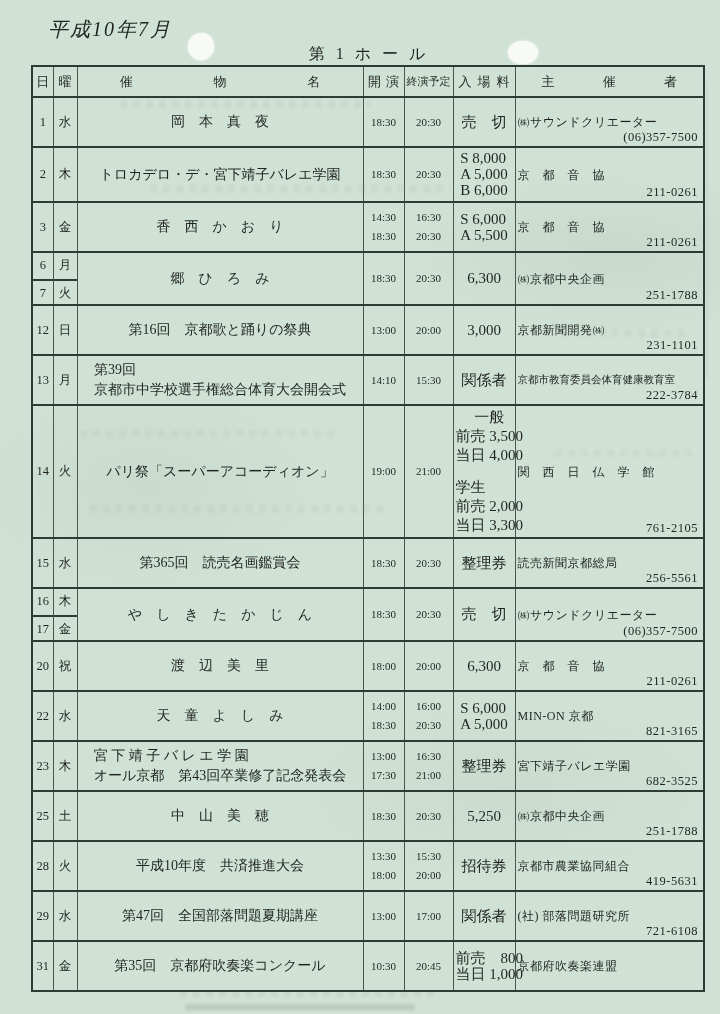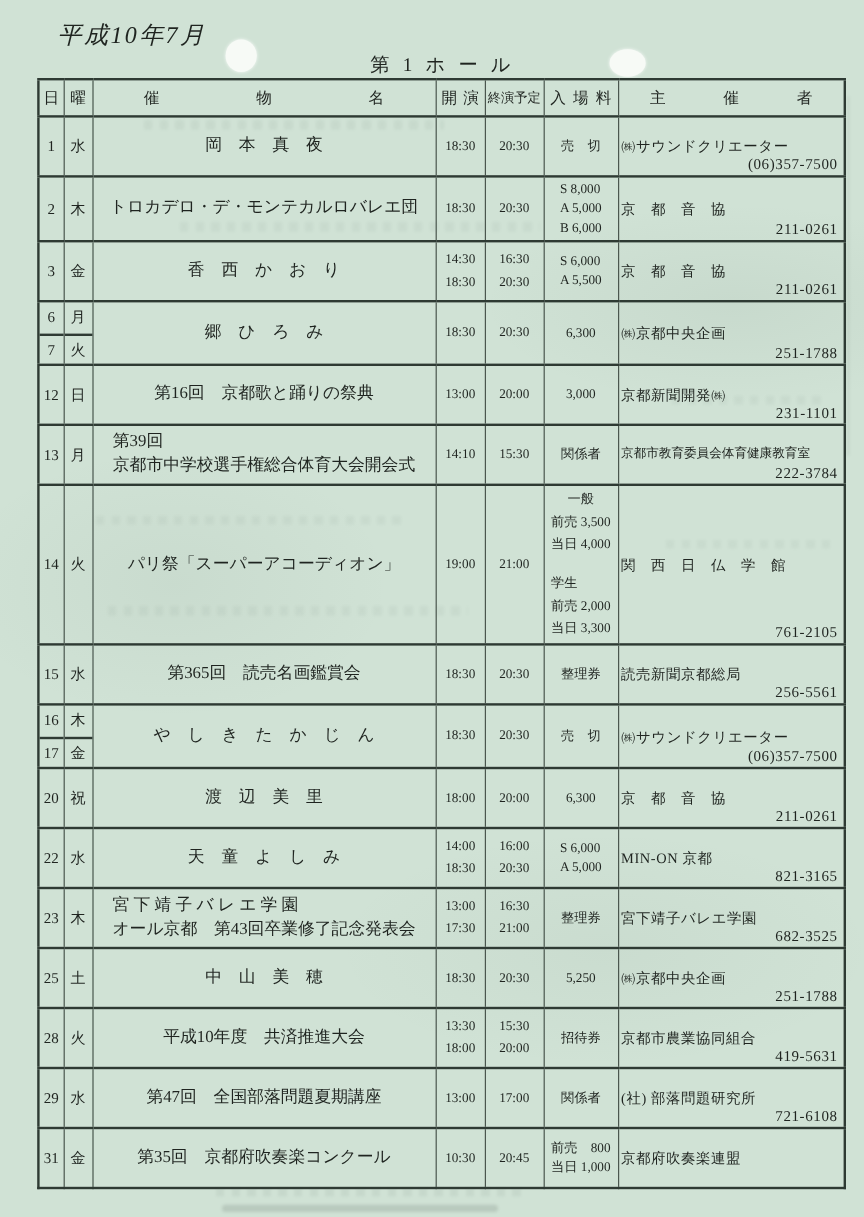--- a/index.html
+++ b/index.html
@@ -77,21 +77,21 @@
   td.splitcell .half.top{top:0;}
   td.splitcell .half.bot{top:50%;border-top:2px solid var(--lineH);}
 
   .c-event{text-align:center;font-size:14px;}
   .c-event .inner{display:inline-block;text-align:left;}
   .c-event .inner div{line-height:20px;white-space:nowrap;}
 
   .c-start,.c-end{text-align:center;font-size:11px;}
   .c-start div,.c-end div{margin:4px 0;line-height:15px;}
 
-  .c-adm{text-align:center;font-size:11px;}
+  .c-adm{text-align:center;font-size:15px;}
   .c-adm .inner{display:inline-block;text-align:left;}
   .c-adm .inner div{line-height:16px;white-space:nowrap;}
   tr.tall .c-adm .inner div{line-height:19px;}
 
   .c-org{position:relative;font-size:12px;padding:3px 4px 17px 5px;vertical-align:top;}
   .c-org .orgname{text-align:left;line-height:16px;white-space:nowrap;letter-spacing:.5px;}
   .c-org .orgname.long{font-size:10.5px;letter-spacing:0;}
   .c-org .phone{position:absolute;right:5px;bottom:1px;font-size:12.5px;letter-spacing:.5px;white-space:nowrap;}
 
   
@@ -169,21 +169,21 @@
         </td>
         <td class="c-adm"><div class="inner"><div style="text-align: center;">売　切</div></div></td>
         <td class="c-org">
           <div class="orgname">㈱サウンドクリエーター</div>
           <div class="phone">(06)357-7500</div>
         </td>
       </tr>
       <tr>
         <td class="c-day">2</td>
         <td class="c-wd">木</td>
-        <td class="c-event"><div class="inner"><div>トロカデロ・デ・モンテカルロバレエ団</div></div></td>
+        <td class="c-event"><div class="inner"><div>トロカデロ・デ・宮下靖子バレエ学園</div></div></td>
         <td class="c-start">
           <div>18:30</div>
         </td>
         <td class="c-end">
           <div>20:30</div>
         </td>
         <td class="c-adm"><div class="inner"><div>S 8,000</div><div>A 5,000</div><div>B 6,000</div></div></td>
         <td class="c-org">
           <div class="orgname">京　都　音　協</div>
           <div class="phone">211-0261</div>

